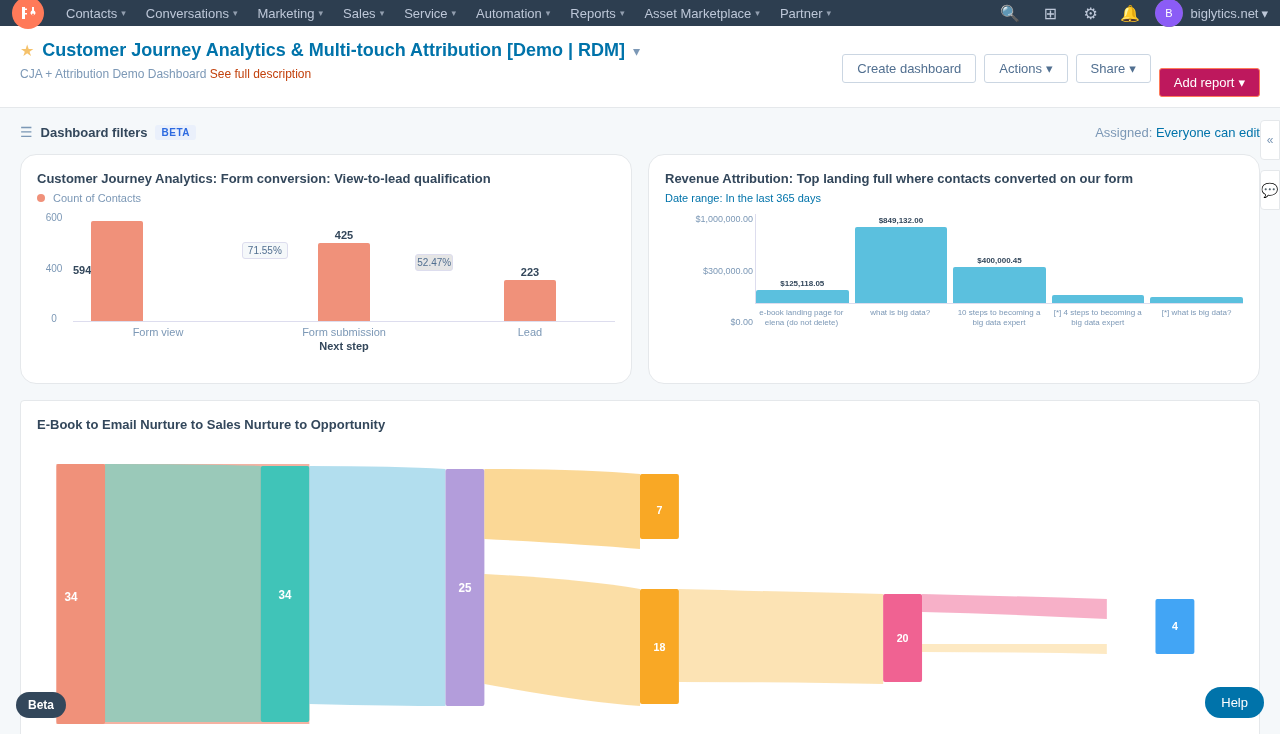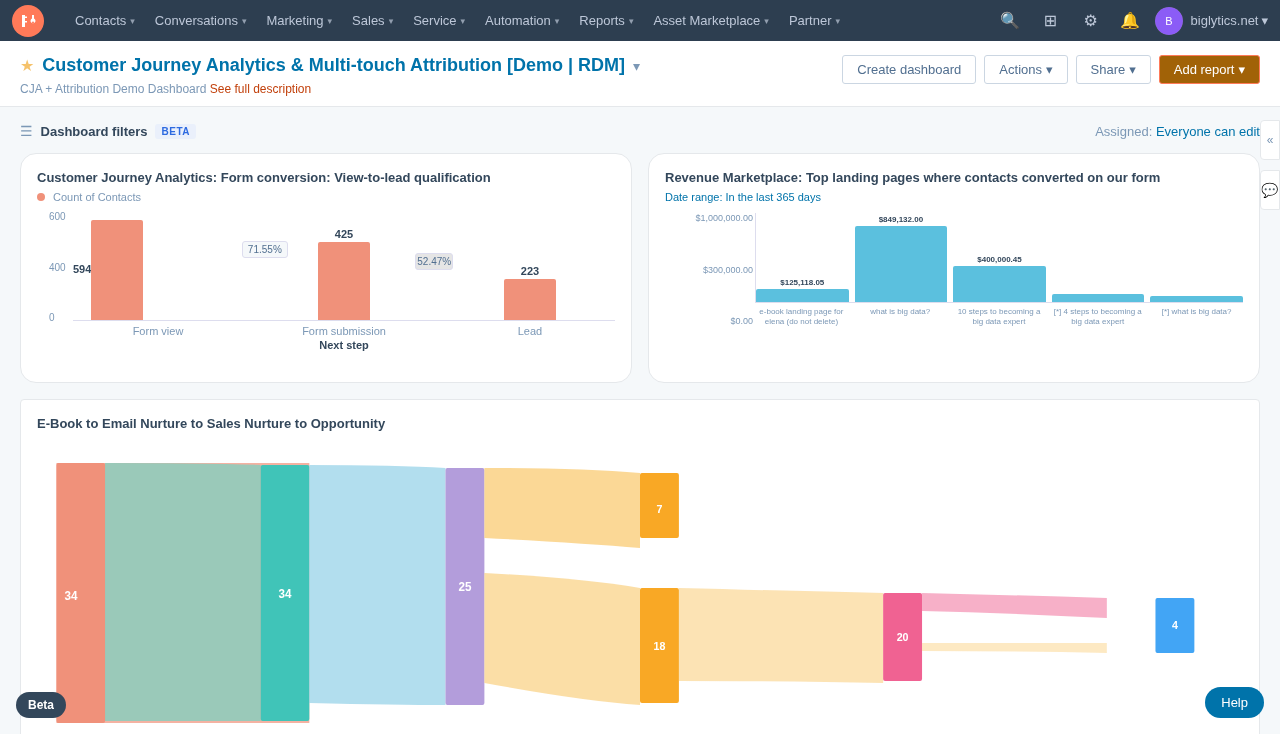--- a/index.html
+++ b/index.html
@@ -1,19 +1,19 @@
 <!DOCTYPE html>
 <html><head>
   <meta charset="utf-8">
   <style>
     * { box-sizing: border-box; margin: 0; padding: 0; }
     body { font-family: -apple-system, BlinkMacSystemFont, 'Segoe UI', Helvetica, Arial, sans-serif; font-size: 13px; background: #f5f8fa; color: #33475b; }
 
     
-    .nav-bar { background: #2d3e50; height: 41px; display: flex; align-items: center; padding: 0 12px; gap: 13px; }
+    .nav-bar { background: #2d3e50; height: 26px; display: flex; align-items: center; padding: 0 12px; gap: 4px; }
     .nav-logo { width: 32px; height: 32px; margin-right: 8px; flex-shrink: 0; }
     .nav-logo svg { width: 32px; height: 32px; }
     .nav-items { display: flex; align-items: center; gap: 0; flex: 1; }
     .nav-item { color: #bdc7d8; font-size: 13px; padding: 0 10px; height: 41px; display: flex; align-items: center; gap: 4px; cursor: pointer; white-space: nowrap; }
     .nav-item .chevron { font-size: 9px; opacity: 0.7; }
     .nav-right { display: flex; align-items: center; gap: 8px; }
     .nav-icon-btn { color: #bdc7d8; width: 32px; height: 32px; display: flex; align-items: center; justify-content: center; cursor: pointer; border-radius: 4px; font-size: 16px; }
     .nav-avatar { width: 28px; height: 28px; border-radius: 50%; background: #6c6c6c; overflow: hidden; display: flex; align-items: center; justify-content: center; cursor: pointer; }
     .nav-user { color: #bdc7d8; font-size: 13px; cursor: pointer; display: flex; align-items: center; gap: 3px; }
 
@@ -22,21 +22,21 @@
     .header-left { display: flex; flex-direction: column; gap: 6px; }
     .title-row { display: flex; align-items: center; gap: 8px; }
     .star-icon { color: #f5c26b; font-size: 16px; }
     .page-title { color: #0073aa; font-size: 18px; font-weight: 600; }
     .dropdown-icon { color: #7c98b6; font-size: 14px; cursor: pointer; }
     .breadcrumb { font-size: 12px; color: #7c98b6; }
     .breadcrumb a { color: #c2410c; text-decoration: none; }
     .header-actions { display: flex; gap: 8px; align-items: center; }
     .btn { padding: 6px 14px; border-radius: 3px; font-size: 13px; cursor: pointer; font-weight: 500; border: 1px solid; }
     .btn-outline { background: #fff; color: #516f90; border-color: #cbd6e2; }
-    .btn-primary { background: #a16207; color: #fff; border-color: #ff7a59; }
+    .btn-primary { background: #be185d; color: #fff; border-color: #ff7a59; margin-top: 28px; }
     .btn-with-arrow { display: flex; align-items: center; gap: 4px; }
 
     
     .dashboard-body { padding: 16px 20px; }
 
     
     .filter-bar { display: flex; align-items: center; justify-content: space-between; margin-bottom: 14px; }
     .filter-left { display: flex; align-items: center; gap: 8px; }
     .filter-icon { color: #7c98b6; font-size: 14px; }
     .filter-label { font-weight: 600; color: #33475b; font-size: 13px; }
@@ -177,21 +177,21 @@
   <div class="charts-row">
 
     <div class="chart-card">
       <div class="chart-title">Customer Journey Analytics: Form conversion: View-to-lead qualification</div>
       <div style="display:flex;align-items:center;gap:4px;margin-bottom:8px;">
         <span class="legend-dot"></span>
         <span class="legend-label">Count of Contacts</span>
       </div>
       <div style="position:relative;padding-left:36px;">
 
-        <div style="position:absolute;left:12px;top:0;bottom:28px;display:flex;flex-direction:column;justify-content:space-between;font-size:10px;color:#7c98b6;text-align:left;width:34px;">
+        <div style="position:absolute;left:0;top:0;bottom:28px;display:flex;flex-direction:column;justify-content:space-between;font-size:10px;color:#7c98b6;text-align:center;width:34px;">
           <span>600</span>
           <span>400</span>
           <span>0</span>
         </div>
 
         <div style="display:flex;align-items:flex-end;height:110px;gap:16px;border-bottom:1px solid #dde;padding-bottom:0;position:relative;">
 
           <div style="display:flex;flex-direction:row;align-items:center;flex:1;position:relative;">
             <span style="font-size:11px;font-weight:700;color:#33475b;margin-bottom:2px;">594</span>
             <div style="background:#f0917a;width:52px;height:100px;border-radius:2px 2px 0 0;"></div>
@@ -215,21 +215,21 @@
         <div style="display:flex;gap:16px;margin-top:4px;">
           <div style="flex:1;text-align:center;font-size:11px;color:#7c98b6;">Form view</div>
           <div style="flex:1;text-align:center;font-size:11px;color:#7c98b6;">Form submission</div>
           <div style="flex:1;text-align:center;font-size:11px;color:#7c98b6;">Lead</div>
         </div>
         <div style="text-align:center;font-size:11px;font-weight:600;color:#33475b;margin-top:2px;">Next step</div>
       </div>
     </div>
 
     <div class="chart-card">
-      <div class="chart-title">Revenue Marketplace: Top landing pages where contacts converted on our form</div>
+      <div class="chart-title">Revenue Attribution: Top landing full where contacts converted on our form</div>
       <div class="chart-subtitle">
         <span>Date range:</span>
         <span>In the last 365 days</span>
       </div>
       <div style="position:relative;padding-left:90px;padding-bottom:40px;">
 
         <div style="position:absolute;left:0;top:0;bottom:40px;display:flex;flex-direction:column;justify-content:space-between;font-size:9px;color:#7c98b6;text-align:right;width:88px;">
           <span>$1,000,000.00</span>
           <span>$300,000.00</span>
           <span>$0.00</span>

